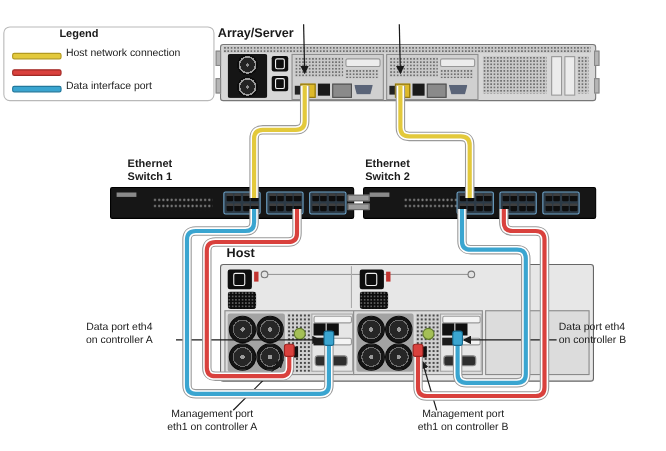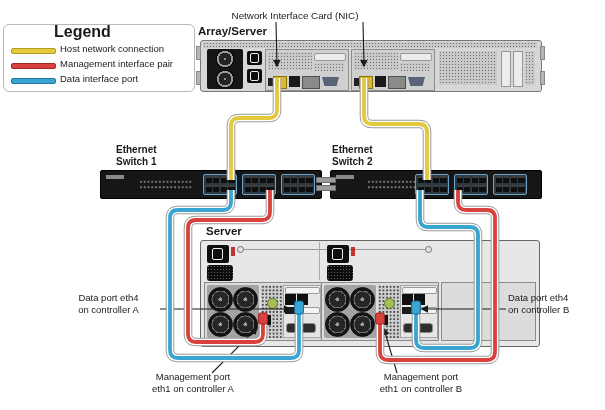--- a/index.html
+++ b/index.html
@@ -5,21 +5,21 @@
   html,body{margin:0;padding:0;background:#fff;}
   .canvas{position:relative;width:605px;height:410px;background:#fff;overflow:hidden;
           font-family:"Liberation Sans","DejaVu Sans",sans-serif;color:#1a1a1a;}
   .abs{position:absolute;}
   .lbl{position:absolute;font-size:9.5px;line-height:11.5px;white-space:pre-line;}
   .bold{font-weight:bold;}
   .ctr{text-align:center;}
 
   
   .legend-box{left:3px;top:24px;width:190px;height:66px;border:1.4px solid #b9b9b9;border-radius:6px;}
-  .legend-title{left:53px;top:25px;font-size:16px;font-weight:bold;}
+  .legend-title{left:53px;top:25px;font-size:10px;font-weight:bold;}
   .chip{position:absolute;left:7px;width:43px;height:4px;border-radius:2px;}
   .chip.y{background:#e3c93c;border:1px solid #b39a20;}
   .chip.r{background:#d9413d;border:1px solid #a12a26;}
   .chip.b{background:#3aa5d0;border:1px solid #22789c;}
   .leg-lbl{left:56px;width:160px;}
 
   
   .mesh{background-color:#c9c9c9;background-image:radial-gradient(#6f6f6f 0.7px,transparent 0.95px);background-size:3px 3px;}
   .screw{position:absolute;width:5px;height:5px;border-radius:50%;background:#e2e2e2;border:1px solid #777;}
 
@@ -93,26 +93,24 @@
 </head>
 <body>
 
 <div class="canvas">
 
   <div class="abs legend-box">
     <div class="lbl legend-title" style="left:50px;top:1px;position:absolute;">Legend</div>
     <div class="chip y" style="top:23px;"></div>
     <div class="lbl leg-lbl" style="top:18px;">Host network connection</div>
     <div class="chip r" style="top:38px;"></div>
-    <div class="lbl leg-lbl" style="top:33px;">Management interface pair</div>
     <div class="chip b" style="top:53px;"></div>
     <div class="lbl leg-lbl" style="top:48px;">Data interface port</div>
   </div>
 
-  <div class="lbl ctr" style="left:200px;top:10px;width:190px;font-size:9.8px;">Network Interface Card (NIC)</div>
 
   <div class="lbl bold" style="left:198px;top:26px;font-size:11.5px;">Array/Server</div>
   <div class="abs server">
     <div class="ear" style="left:-5px;top:5px;"></div>
     <div class="ear" style="left:-5px;top:30px;"></div>
     <div class="ear" style="left:339px;top:5px;"></div>
     <div class="ear" style="left:339px;top:30px;"></div>
     <div class="srv-top mesh"></div>
     <div class="srv-fans"></div>
     <div class="inlet" style="left:46px;top:10px;">
@@ -218,21 +216,21 @@
         <span class="port"></span>
         <span class="port"></span>
         <span class="port"></span>
         <span class="port"></span>
         <span class="port"></span>
       </div>
   </div>
   <div class="stackbar" style="left:316px;top:177px;"></div>
   <div class="stackbar" style="left:316px;top:185px;"></div>
 
-  <div class="lbl bold" style="left:206px;top:226px;font-size:11.5px;">Server</div>
+  <div class="lbl bold" style="left:206px;top:226px;font-size:11.5px;">Host</div>
   <div class="abs array-chassis">
     <div class="topline"></div>
     <div class="screw" style="left:36px;top:5px;"></div>
     <div class="screw" style="left:224px;top:5px;"></div>
     <div class="vdiv"></div>
     <div class="apsu" style="left:6px;">
       <div class="ainlet">
           <span></span>
         </div>
       <div class="reddot"></div>

